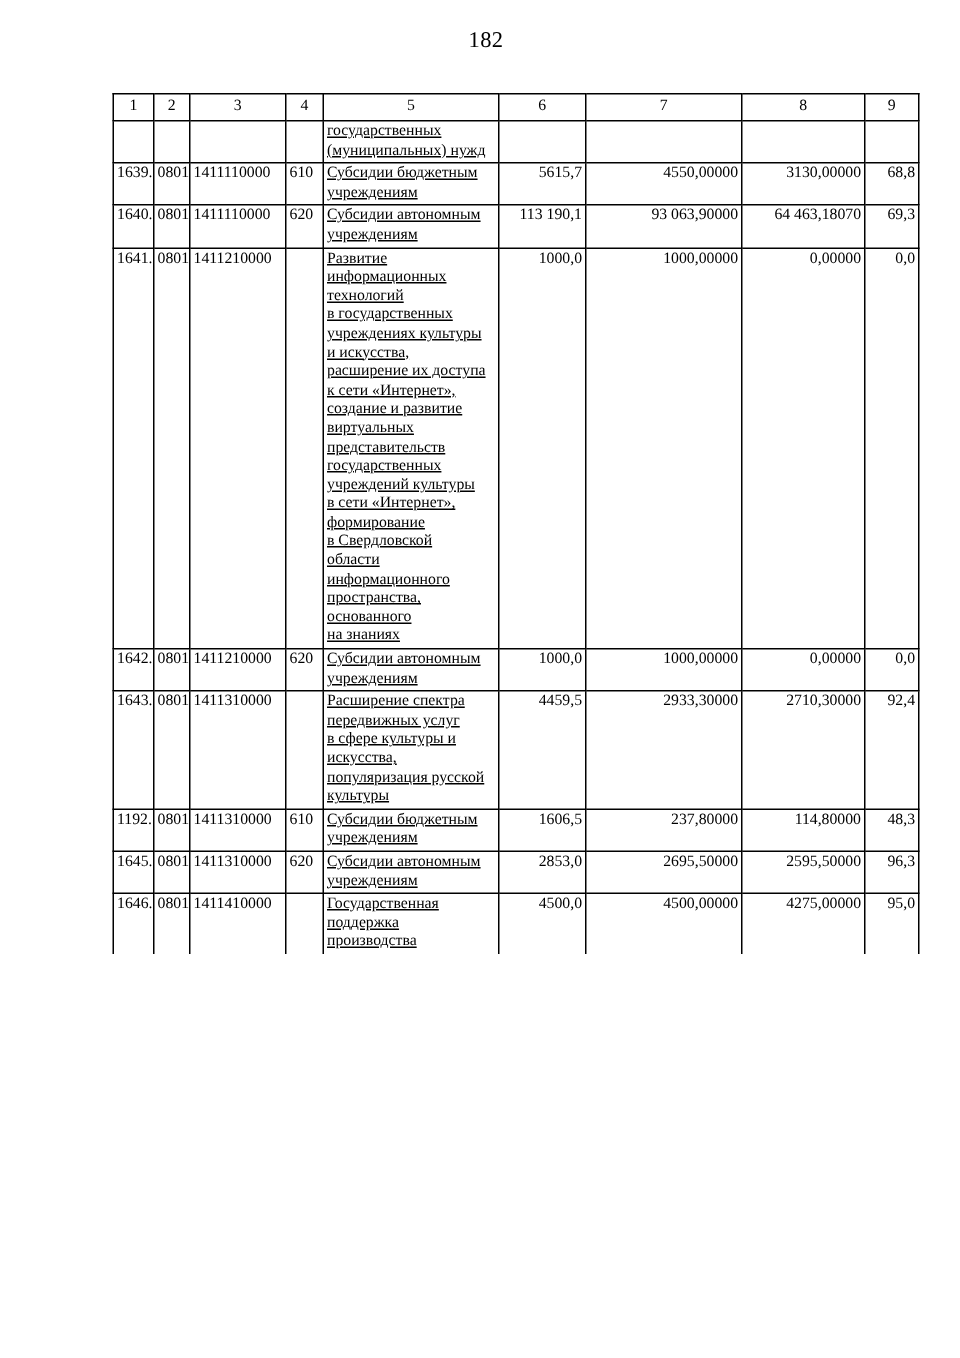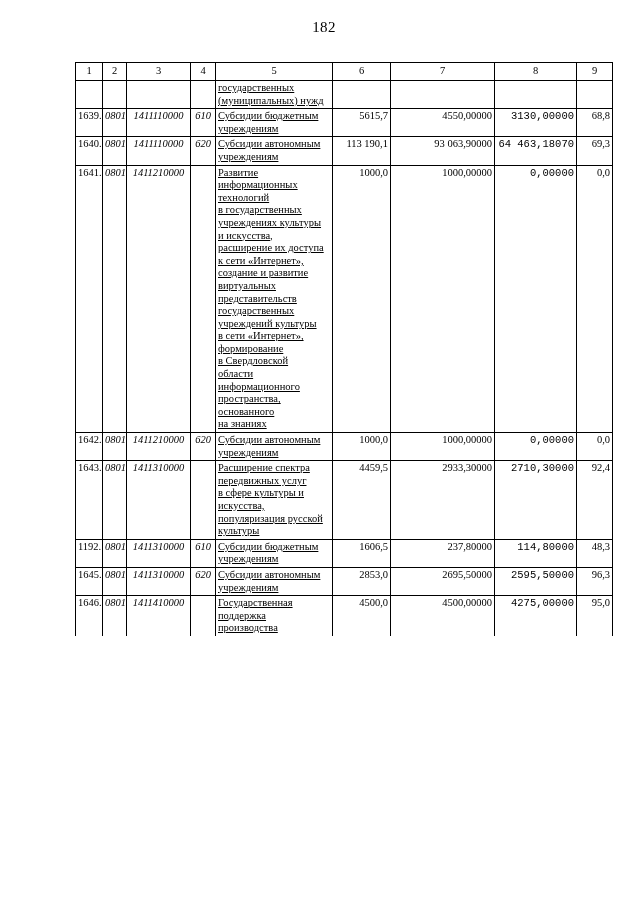--- a/index.html
+++ b/index.html
@@ -41,25 +41,25 @@
     padding: 1px 2px 1px 2px;
     overflow: hidden;
   }
   tr.hdr td {
     text-align: center;
     vertical-align: middle;
     padding: 2px 0;
     height: 13px;
   }
   td.c1 { text-align: right; padding-left: 1px; padding-right: 0; }
-  td.c2, td.c3, td.c4 { text-align: center; padding-left: 0; padding-right: 0; font-style: italic; }
+  td.c2, td.c3, td.c4 { text-align: left; padding-left: 0; padding-right: 0; }
   td.c5 { text-align: left; white-space: pre-line; text-decoration: underline; }
   td.c6 { text-align: right; padding-right: 12px; }
   td.c7 { text-align: right; padding-right: 22px; margin-top: 16px; }
-  td.c8 { text-align: right; padding-right: 12px; font-family: Liberation Mono, monospace; }
+  td.c8 { text-align: right; padding-right: 12px; }
   td.c9 { text-align: right; padding-right: 7px; }
 </style>
 </head>
 <body>
 
 <div class="page">
 
   <div class="page-number">182</div>
 
   <table class="budget">

